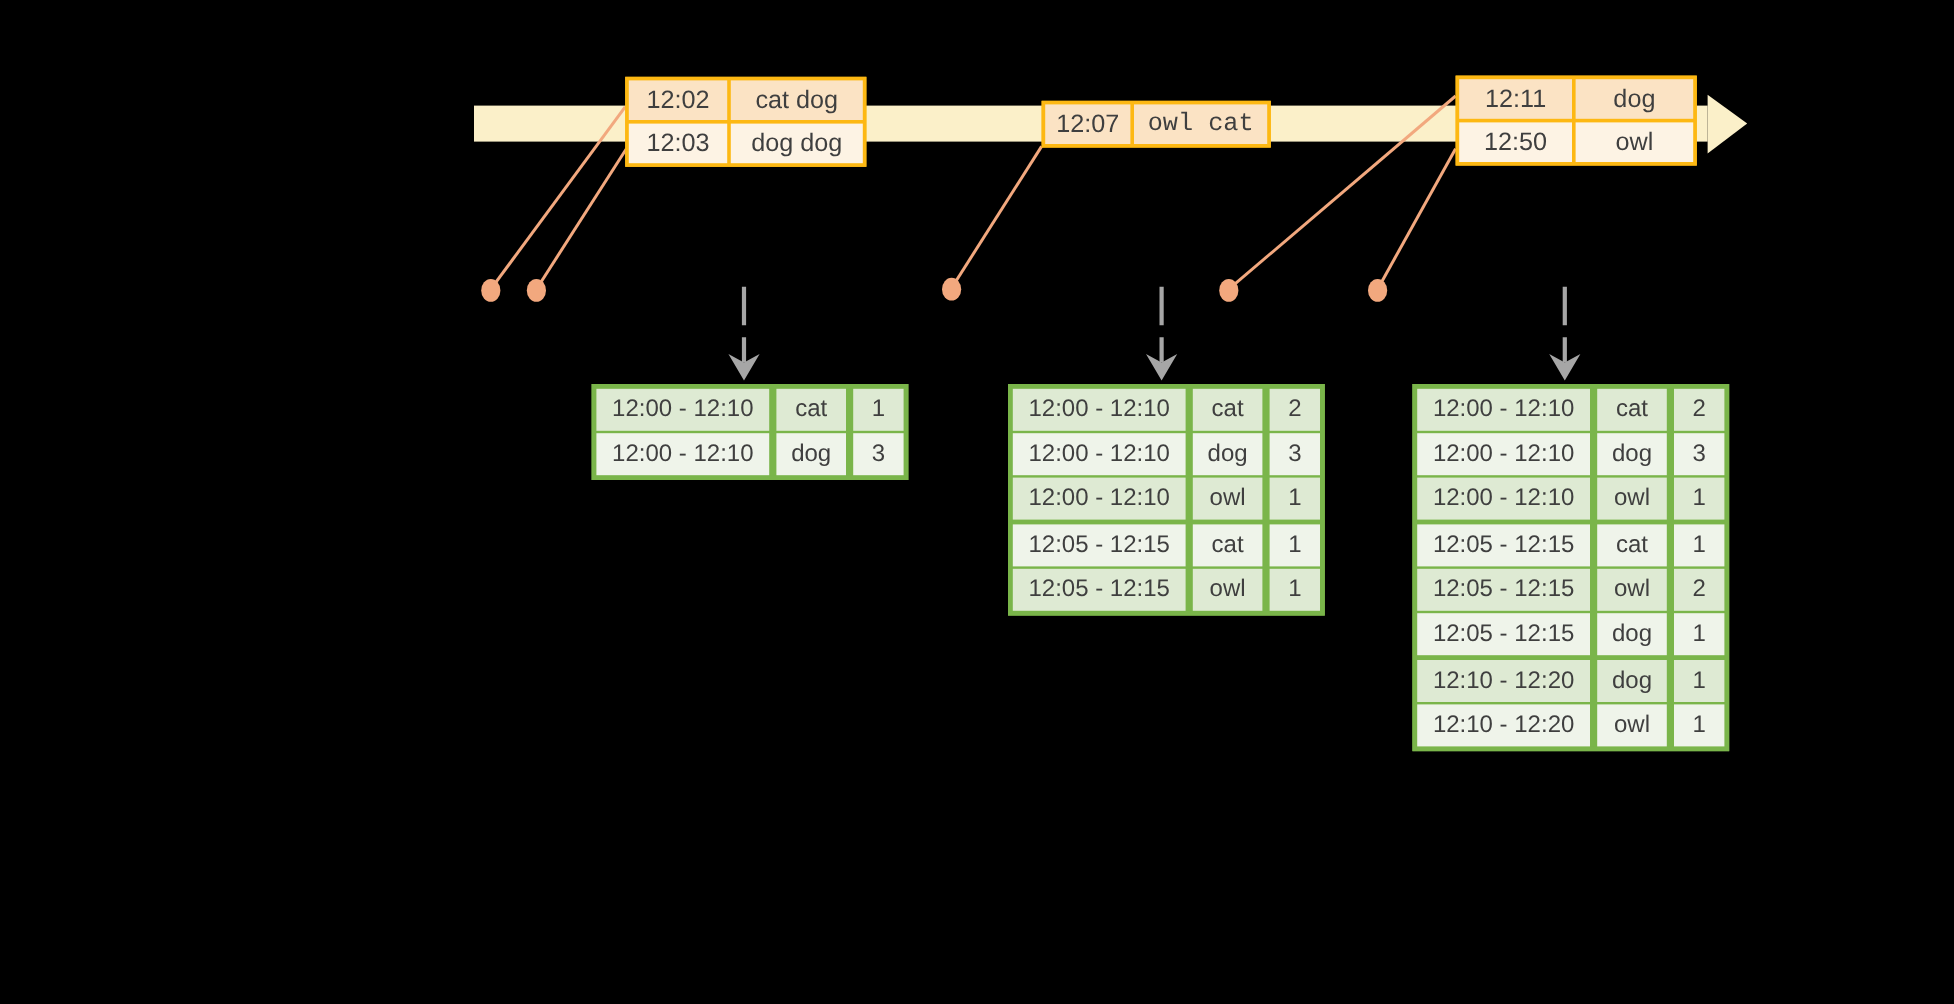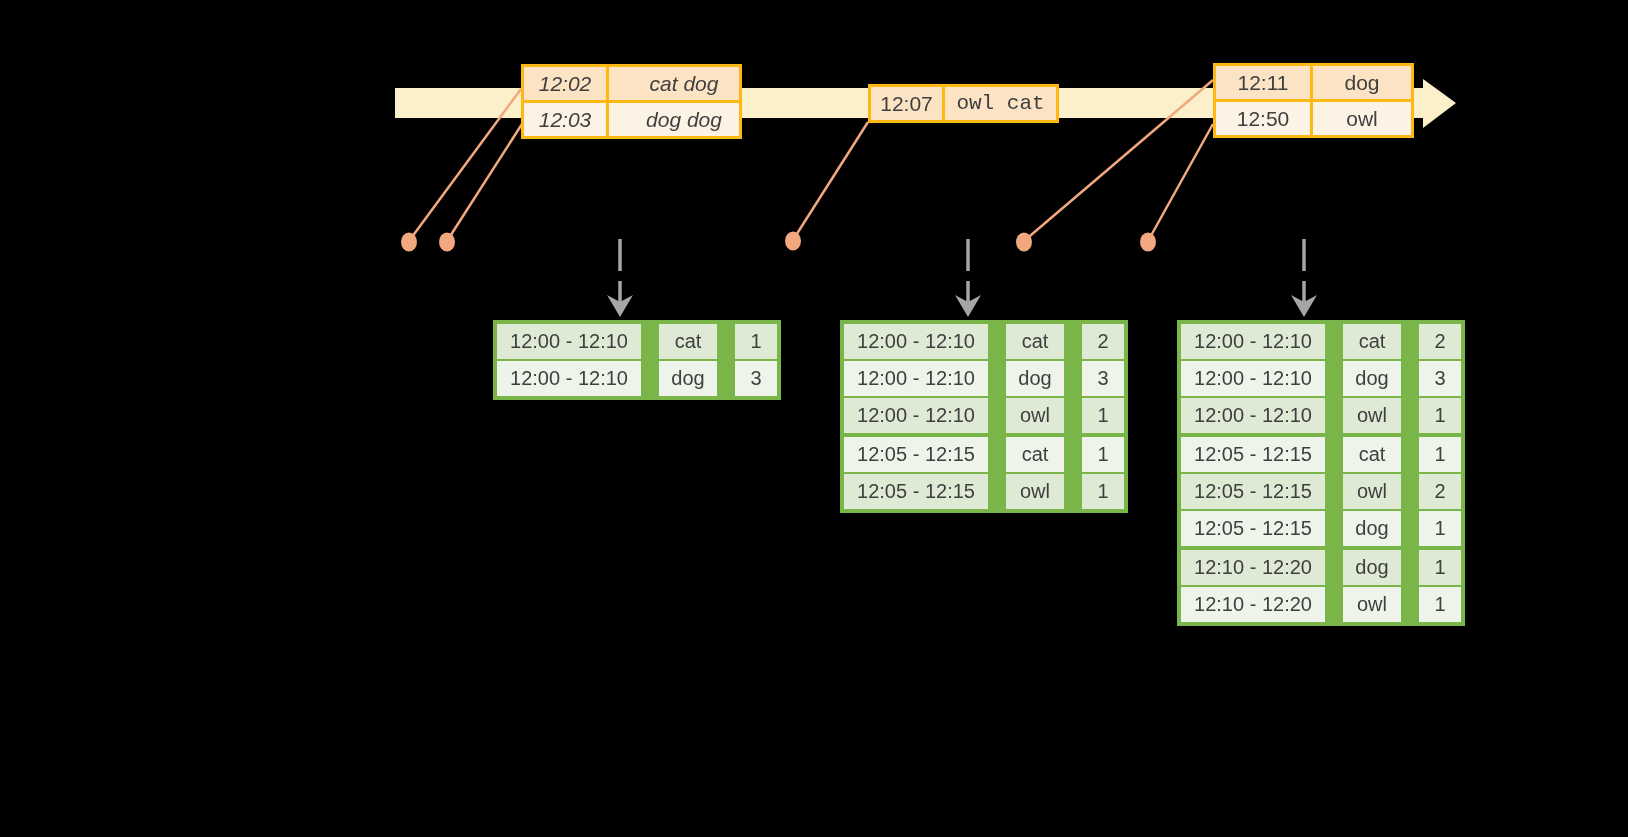--- a/index.html
+++ b/index.html
@@ -30,31 +30,31 @@
   
   .etable{
     position:absolute;display:flex;flex-direction:column;gap:3px;
     background:var(--event_border);border:3px solid var(--event_border);
     font-size:21px;
   }
   .erow{display:flex;gap:3px;}
   .ecell{display:flex;align-items:center;justify-content:center;height:33px;}
   .row-dark .ecell{background:var(--event_row_dark);}
   .row-light .ecell{background:var(--event_row_light);}
-  #etable1{left:521px;top:64px;font-style:italic;}  #etable1 .etime{width:82px;} #etable1 .ewords{width:110px;padding-left:20px;}
+  #etable1{left:521px;top:64px;}  #etable1 .etime{width:82px;} #etable1 .ewords{width:110px;}
   #etable2{left:868px;top:84px;}  #etable2 .etime{width:71px;} #etable2 .ewords{width:111px;font-family:Liberation Mono, monospace;}
   #etable3{left:1213px;top:63px;} #etable3 .etime{width:94px;} #etable3 .ewords{width:98px;}
 
   
   .gtable{
     position:absolute;display:flex;flex-direction:column;gap:2px;
     background:var(--result_border);border:4px solid var(--result_border);
     font-size:20px;
   }
-  .grow{display:flex;gap:18px;}
+  .grow{display:flex;gap:6px;}
   .grow.group-start{margin-top:2px;}
   .gcell{display:flex;align-items:center;justify-content:center;height:35px;}
   .gwin{width:144px;} .gword{width:58px;} .gcount{width:42px;}
   .grow-dark .gcell{background:var(--result_row_dark);}
   .grow-light .gcell{background:var(--result_row_light);}
   #gtable1{left:493px;top:320px;}
   #gtable2{left:840px;top:320px;}
   #gtable3{left:1177px;top:320px;}
 </style>
 </head>

